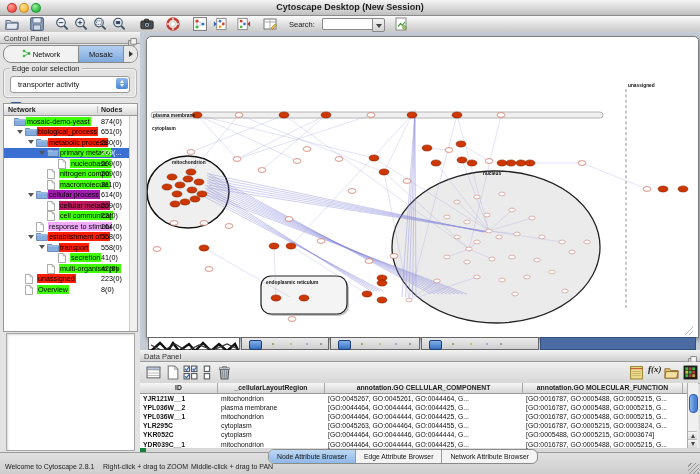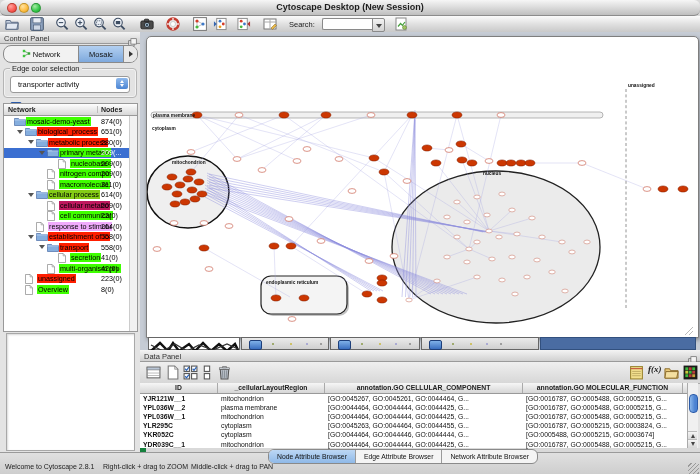--- a/index.html
+++ b/index.html
@@ -1,20 +1,20 @@
 <!DOCTYPE html>
 <html><head>
 <meta charset="utf-8">
 <style>
   html,body{margin:0;padding:0;background:#888;}
   #app{position:relative;width:700px;height:474px;background:#d9d9d9;overflow:hidden;
        font-family:"Liberation Sans",sans-serif;-webkit-font-smoothing:antialiased;}
   .abs{position:absolute;}
   
-  .titlebar{left:0;top:0;width:700px;height:15px;background:linear-gradient(#f6f6f6,#bfbfbf);border-bottom:1px solid #8c8c8c;border-radius:6px;}
+  .titlebar{left:0;top:0;width:700px;height:15px;background:linear-gradient(#f6f6f6,#bfbfbf);border-bottom:1px solid #8c8c8c;}
   .tl{position:absolute;width:8px;height:8px;border-radius:50%;top:3px;}
   .tl.red{left:7px;background:radial-gradient(circle at 35% 30%,#ffa39d,#f95850 60%,#c9352e);border:1px solid rgba(150,40,30,.6);}
   .tl.yel{left:19px;background:radial-gradient(circle at 35% 30%,#ffe2a0,#fdbc40 60%,#d29a22);border:1px solid rgba(160,120,20,.6);}
   .tl.grn{left:31px;background:radial-gradient(circle at 35% 30%,#a6eaa4,#34c749 60%,#1f9a33);border:1px solid rgba(30,120,40,.6);}
   .title-text{left:0;right:0;top:2px;text-align:center;font-size:9px;font-weight:bold;color:#1d1d1d;}
   
   .toolbar{left:0;top:16px;width:700px;height:16px;background:linear-gradient(#fbfbfb,#dedede 55%,#c9c9c9);border-bottom:1px solid #8c8c8c;}
   .tbi{position:absolute;top:1px;width:14px;height:14px;}
   .tbi svg{width:14px;height:14px;display:block;}
   .search-label{position:absolute;top:4px;font-size:7.5px;color:#222;}
@@ -369,21 +369,21 @@
           </div>
           <div class="tree-row">
             <span style="flex: 0 0 24px;"></span>
             <span class="tri"></span>
             <span class="ticon">
               <svg width="12" height="9" viewBox="0 0 12 9">
                 <path d="M.5 1.5h4l1 1.2h6v5.8H.5z" fill="#85aede" stroke="#4a6da8" stroke-width=".7"></path>
                 <path d="M.5 3h11" stroke="#b5cfee" stroke-width=".9"></path>
               </svg>
             </span>
-            <span class="tlabel" style="background: #84cc16;">cellular process</span>
+            <span class="tlabel" style="background: #a21caf;">cellular process</span>
             <span class="tcount">614(0)</span>
           </div>
           <div class="tree-row">
             <span style="flex: 0 0 35px;"></span>
             <span class="tri empty"></span>
             <span class="ticon">
               <svg width="8" height="10" viewBox="0 0 8 10">
                 <path d="M.5.5h4.6L7.5 3v6.5H.5z" fill="#fff" stroke="#888" stroke-width=".7"></path>
                 <path d="M5 .5L7.5 3H5z" fill="#ddd" stroke="#888" stroke-width=".4"></path>
               </svg>

